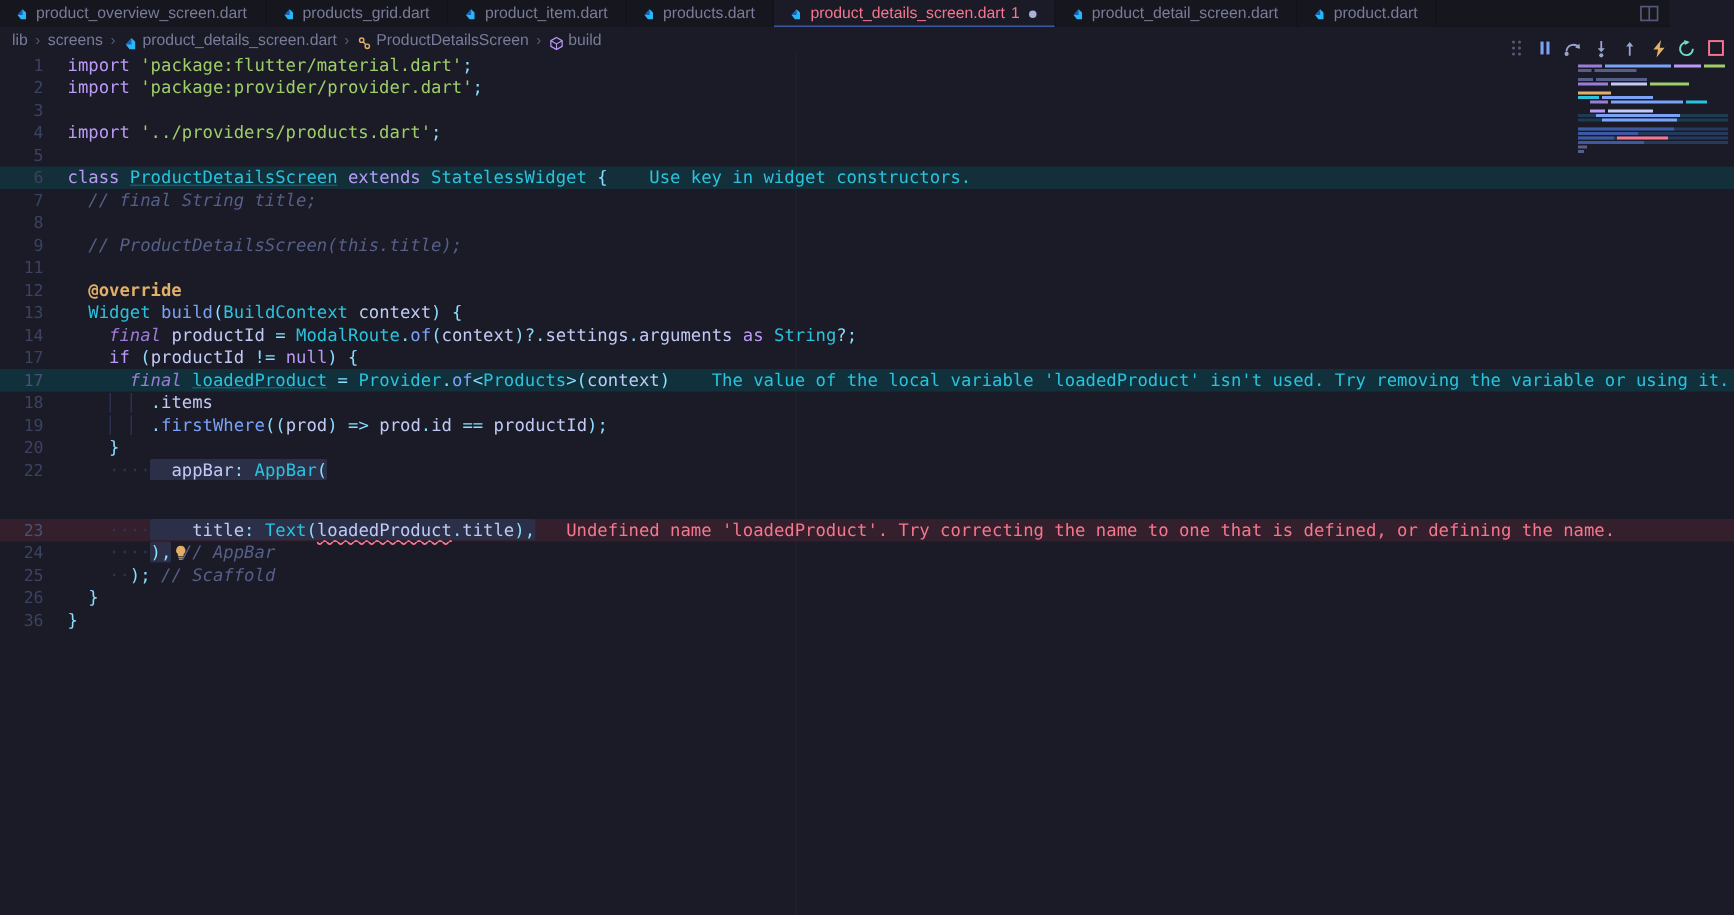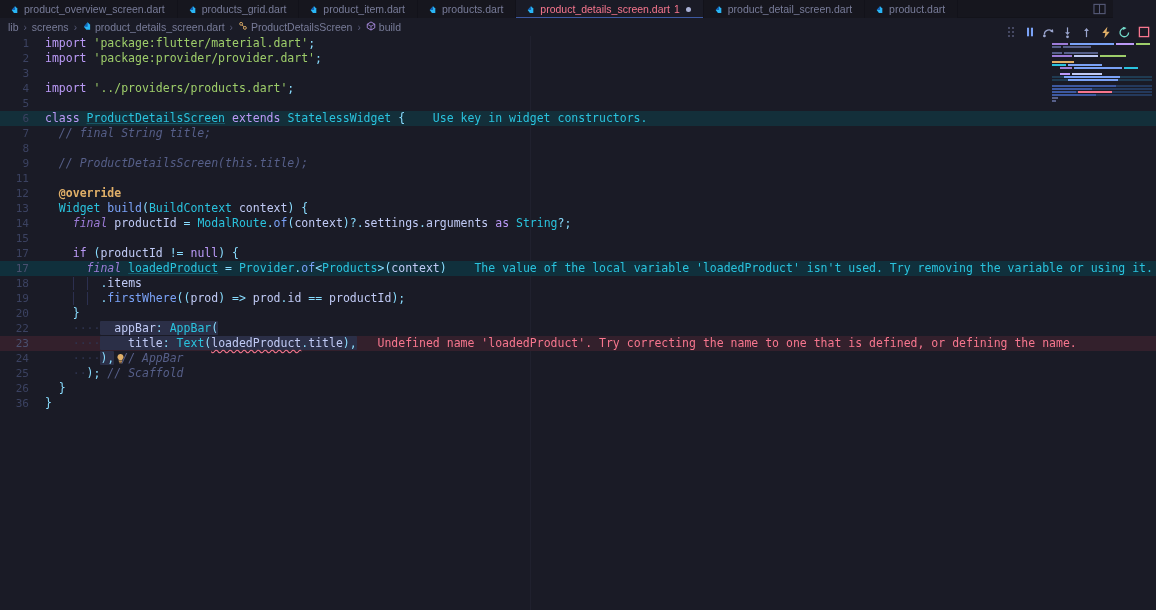--- a/index.html
+++ b/index.html
@@ -53,21 +53,21 @@
 
   
   .breadcrumb {
     position: absolute; top: 18px; left: 0; width: 1156px; height: 18px;
     background: #1a1b26;
     display: flex; align-items: center;
     padding-left: 8px;
     font-size: 10.5px; color: #787c99;
     gap: 4px;
   }
-  .crumb { display: flex; align-items: flex-start; gap: 4px; cursor: pointer; }
+  .crumb { display: flex; align-items: flex-end; gap: 4px; cursor: pointer; }
   .crumb-sep { color: #565a78; font-size: 10px; padding: 0 1px; }
 
   
   .debugbar {
     position: absolute; top: 22px; right: 4px;
     height: 20px;
     display: flex; align-items: center; gap: 2px;
     background: transparent;
     z-index: 12;
   }
@@ -104,21 +104,21 @@
     position: absolute; top: 0; bottom: 0; left: 530px;
     width: 1px; background: #20212e; z-index: 1;
   }
   .code-rows { position: relative; z-index: 2; padding-top: 0; }
   .row {
     position: relative; height: 15px; display: flex; align-items: center;
     white-space: pre;
   }
   .row.hl-warn { background: #10303c; }
   .row.hl-warn-soft { background: #132f3a; }
-  .row.hl-err { background: #33202c; }
+  .row.hl-err { background: #33202c; margin-top: 25px; }
   .gutter {
     width: 36px; flex: 0 0 36px; text-align: right;
     padding-right: 7px;
     color: #3b4261; font-size: 11px;
     user-select: none;
   }
   .row.hl-err .gutter, .row.hl-warn .gutter { color: #4a5070; }
   .bulb { position: absolute; left: 46px; top: 2px; width: 11px; height: 11px; }
   .code { flex: 1 1 auto; padding-left: 9px; position: relative; }
 
@@ -460,24 +460,20 @@
       <div class="row">
         <span class="gutter">13</span>
         <span class="code">  <span class="typ">Widget</span> <span class="fn">build</span><span class="pun">(</span><span class="typ">BuildContext</span> <span class="var">context</span><span class="pun">)</span> <span class="pun">{</span></span>
       </div>
 
       <div class="row">
         <span class="gutter">14</span>
         <span class="code">    <span class="k2">final</span> <span class="var">productId</span> <span class="op">=</span> <span class="typ">ModalRoute</span><span class="pun">.</span><span class="fn">of</span><span class="pun">(</span><span class="var">context</span><span class="pun">)?.</span><span class="var">settings</span><span class="pun">.</span><span class="var">arguments</span> <span class="k">as</span> <span class="typ">String</span><span class="pun">?;</span></span>
       </div>
 
-      <div class="row">
-        <span class="gutter">15</span>
-        <span class="code"></span>
-      </div>
 
       <div class="row">
         <span class="gutter">17</span>
         <span class="code">    <span class="k">if</span> <span class="pun">(</span><span class="var">productId</span> <span class="op">!=</span> <span class="k">null</span><span class="pun">)</span> <span class="pun">{</span></span>
       </div>
 
       <div class="row hl-warn">
         <span class="gutter">17</span>
         <span class="code">      <span class="k2">final</span> <span class="cls">loadedProduct</span> <span class="op">=</span> <span class="typ">Provider</span><span class="pun">.</span><span class="fn">of</span><span class="op">&lt;</span><span class="typ">Products</span><span class="op">&gt;</span><span class="pun">(</span><span class="var">context</span><span class="pun">)</span>    <span class="inlay-warn">The value of the local variable 'loadedProduct' isn't used. Try removing the variable or using it.</span></span>
       </div>

